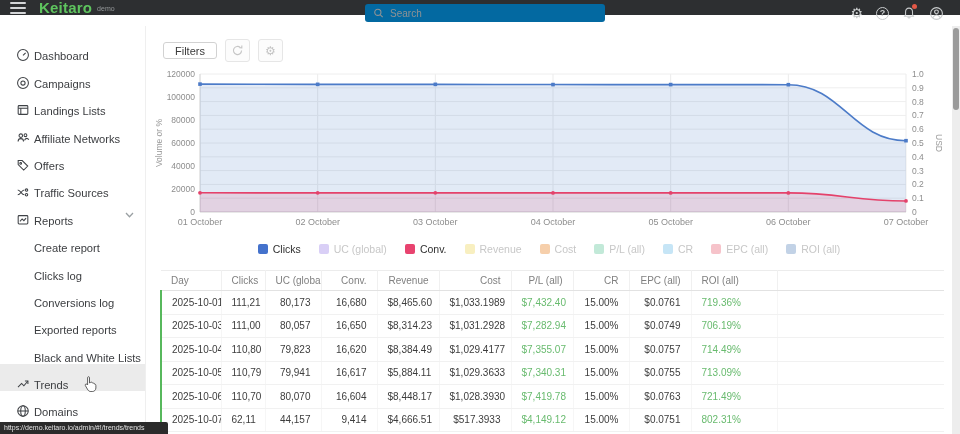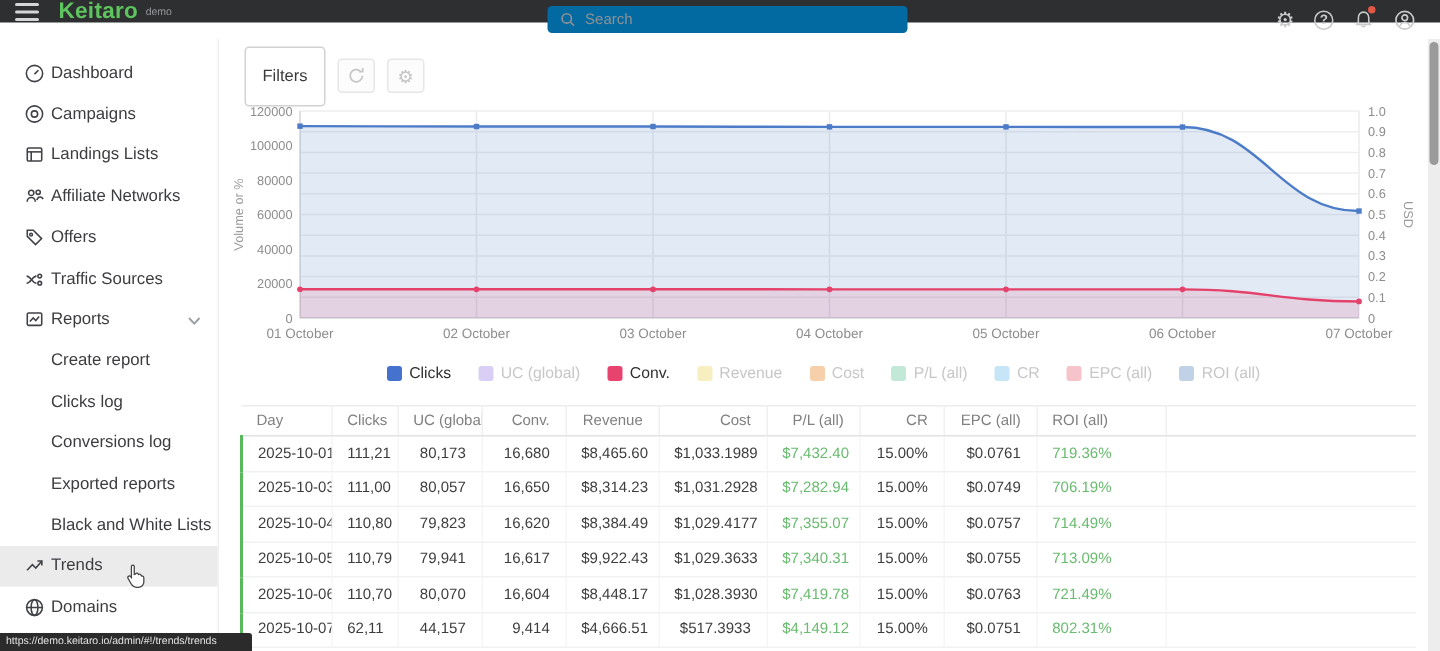--- a/index.html
+++ b/index.html
@@ -17,34 +17,34 @@
   .search input { background:transparent; border:none; outline:none; color:#cfd2d4; font-size:10px; margin-left:6px; width:100%; font-family:"Liberation Sans",sans-serif; }
   .search input::placeholder { color:#8f9294; }
   .topbar-icons { position:absolute; right:16px; top:0; height:26px; display:flex; align-items:center; gap:13px; }
   .tico { color:#c9cccd; display:flex; align-items:center; justify-content:center; cursor:pointer; position:relative; }
   .gear-glyph { font-size:14px; line-height:14px; }
   .help-circle { width:13px; height:13px; border:1.2px solid #c9cccd; border-radius:50%; font-size:9px; font-weight:bold; display:flex; align-items:center; justify-content:center; }
   .bell .dot { position:absolute; top:-2px; right:-1px; width:5px; height:5px; border-radius:50%; background:#e25847; }
 
   
   .sidebar { position:absolute; left:0; top:26px; bottom:0; width:146px; background:#fff; border-right:1px solid #efefef; padding-top:9px; z-index:2; }
-  .side-item { position:relative; height:27.4px; display:flex; align-items:center; padding-left:16px; font-size:11.2px; color:#3b3d40; cursor:pointer; white-space:nowrap; }
+  .side-item { position:relative; height:27.4px; display:flex; align-items:flex-end; padding-left:16px; font-size:11.2px; color:#3b3d40; cursor:pointer; white-space:nowrap; }
   .side-item.sub { padding-left:34px; }
   .side-item.active { background:#ebebeb; }
   .side-item .s-icon { width:18px; display:flex; align-items:center; }
   .side-item .chev { position:absolute; right:11px; top:9px; }
 
   
   .main { position:absolute; left:146px; top:26px; right:8px; bottom:0; background:#fff; }
   .toolbar { position:absolute; top:13px; left:17px; right:11px; height:23px; display:flex; justify-content:space-between; }
   .tabs { display:flex; gap:2px; }
   .tab { height:23px; padding:0 11px; font-size:11px; color:#3a3a3a; background:#f1f1f1; border:1px solid #d7d7d7; border-radius:3px; display:flex; align-items:center; cursor:pointer; }
   .tab.active { background:#d9d9d9; border-color:#c9c9c9; }
   .toolbar-right { display:flex; gap:8px; align-items:center; }
-  .btn { height:40px; padding:0 11px; font-size:11px; background:#fff; border:1px solid #d2d2d2; border-radius:3px; display:flex; align-items:center; color:#3a3a3a; cursor:pointer; }
+  .btn { height:17px; padding:0 11px; font-size:11px; background:#fff; border:1px solid #d2d2d2; border-radius:3px; display:flex; align-items:center; color:#3a3a3a; cursor:pointer; }
   .select { height:23px; width:110px; border:1px solid #d2d2d2; border-radius:3px; font-size:11px; display:flex; align-items:center; justify-content:space-between; padding:0 8px; color:#3a3a3a; cursor:pointer; background:#fff; }
   .icon-btn { width:25px; height:23px; display:flex; align-items:center; justify-content:center; border:1px solid #e6e6e6; border-radius:3px; background:#fcfcfc; color:#c4c4c4; cursor:pointer; }
   .icon-btn .gear-glyph { font-size:12px; color:#c4c4c4; }
 
   #chart { position:absolute; top:42px; left:2px; width:800px; height:168px; }
   #legend { position:absolute; top:217px; left:0; width:100%; display:flex; justify-content:center; gap:18px; align-items:center; }
   .lg-item { display:flex; align-items:center; gap:5px; font-size:10.5px; cursor:pointer; }
   .lg-sw { width:10px; height:10px; border-radius:2px; flex:none; }
   .lg-label { color:#303030; }
   .lg-label.inactive { color:#c7c7c7; }
@@ -406,21 +406,21 @@
               <td class="r">15.00%</td>
               <td class="r">$0.0757</td>
               <td class="l green">714.49%</td>
               <td></td>
             </tr>
             <tr class="data">
               <td class="l">2025-10-05</td>
               <td class="r">110,79</td>
               <td class="r">79,941</td>
               <td class="r">16,617</td>
-              <td class="r">$9,922.43</td>
+              <td class="r">$5,884.11</td>
               <td class="r">$1,029.3633</td>
               <td class="r green">$7,340.31</td>
               <td class="r">15.00%</td>
               <td class="r">$0.0755</td>
               <td class="l green">713.09%</td>
               <td></td>
             </tr>
             <tr class="data">
               <td class="l">2025-10-06</td>
               <td class="r">110,70</td>

